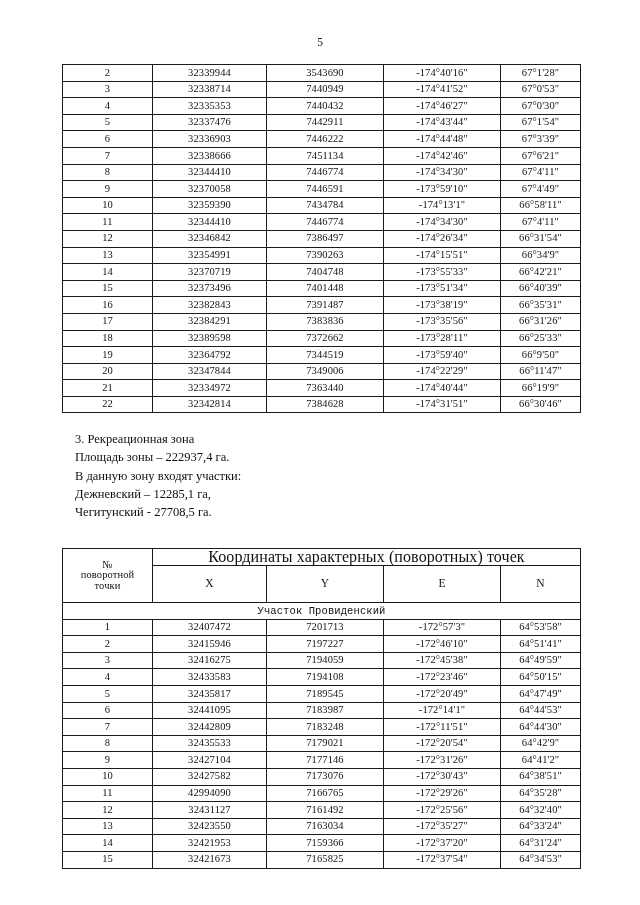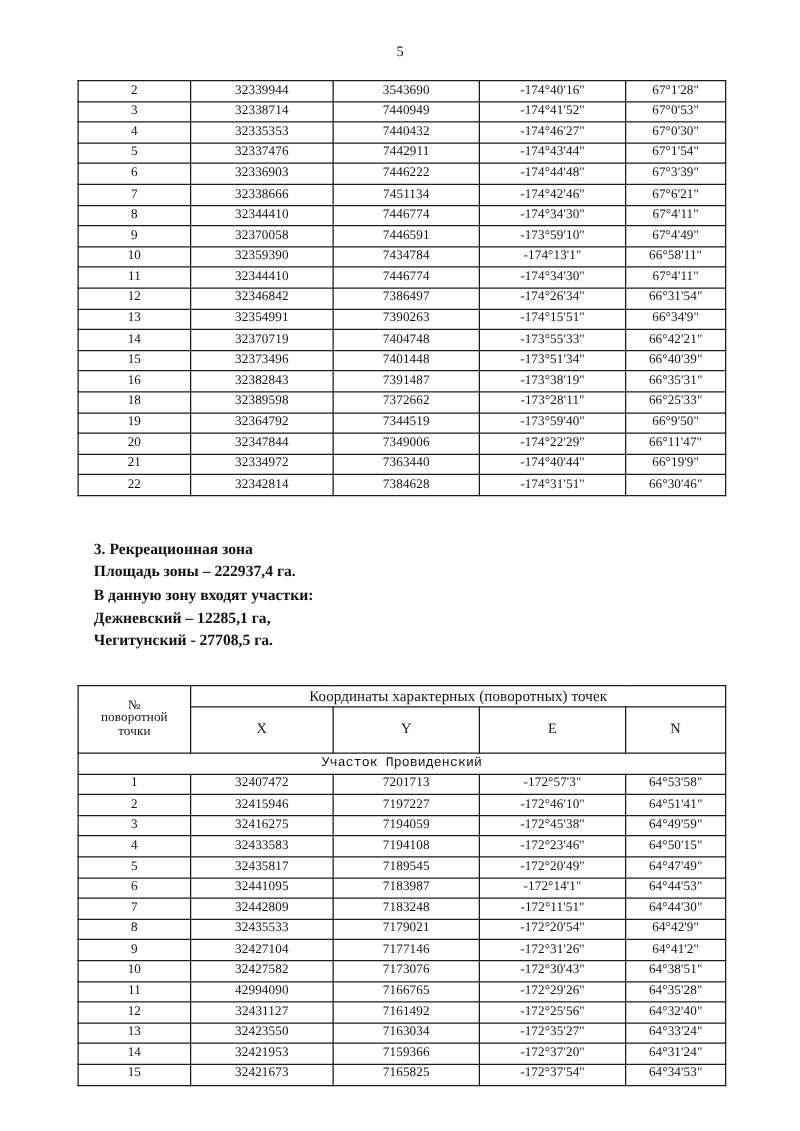--- a/index.html
+++ b/index.html
@@ -67,21 +67,21 @@
   #table-recreation td.data-cell { height: 15.6px; }
 
   col.c-num { width: 90px; }
   col.c-x   { width: 114px; }
   col.c-y   { width: 117px; }
   col.c-e   { width: 117px; }
   col.c-n   { width: 80px; }
 
   .hdr-group {
     height: 16px;
-    font-size: 12px;
+    font-size: 16px;
     margin-top: 40px;
   }
   .hdr-sub {
     height: 36px;
     font-size: 11.5px;
   }
   .hdr-rownum {
     font-size: 10.5px;
     line-height: 1.18;
     padding: 1px 2px;
@@ -95,21 +95,21 @@
   
   .prose {
     position: absolute;
     left: 75px;
     top: 430px;
     width: 480px;
     font-size: 12.5px;
     line-height: 18.3px;
     color: #101010;
   }
-  .prose div { white-space: pre; font-weight: bold; }
+  .prose div { white-space: pre; }
 </style>
 </head>
 <body>
 
 <div class="page">
 
   <div class="page-number">5</div>
 
   <table id="table-continuation" class="coord-table">
     <colgroup>
@@ -217,20 +217,27 @@
           <td class="data-cell">7401448</td>
           <td class="data-cell">-173°51'34"</td>
           <td class="data-cell">66°40'39"</td>
         </tr>
         <tr>
           <td class="data-cell">16</td>
           <td class="data-cell">32382843</td>
           <td class="data-cell">7391487</td>
           <td class="data-cell">-173°38'19"</td>
           <td class="data-cell">66°35'31"</td>
+        </tr>
+        <tr>
+          <td class="data-cell">17</td>
+          <td class="data-cell">32384291</td>
+          <td class="data-cell">7383836</td>
+          <td class="data-cell">-173°35'56"</td>
+          <td class="data-cell">66°31'26"</td>
         </tr>
         <tr>
           <td class="data-cell">18</td>
           <td class="data-cell">32389598</td>
           <td class="data-cell">7372662</td>
           <td class="data-cell">-173°28'11"</td>
           <td class="data-cell">66°25'33"</td>
         </tr>
         <tr>
           <td class="data-cell">19</td>

